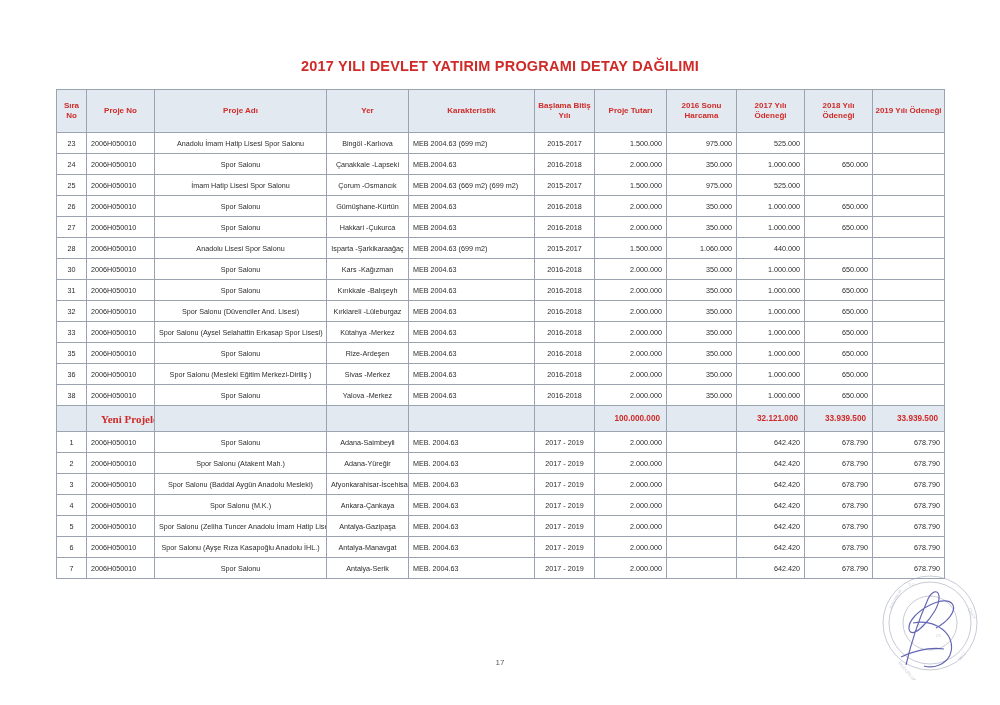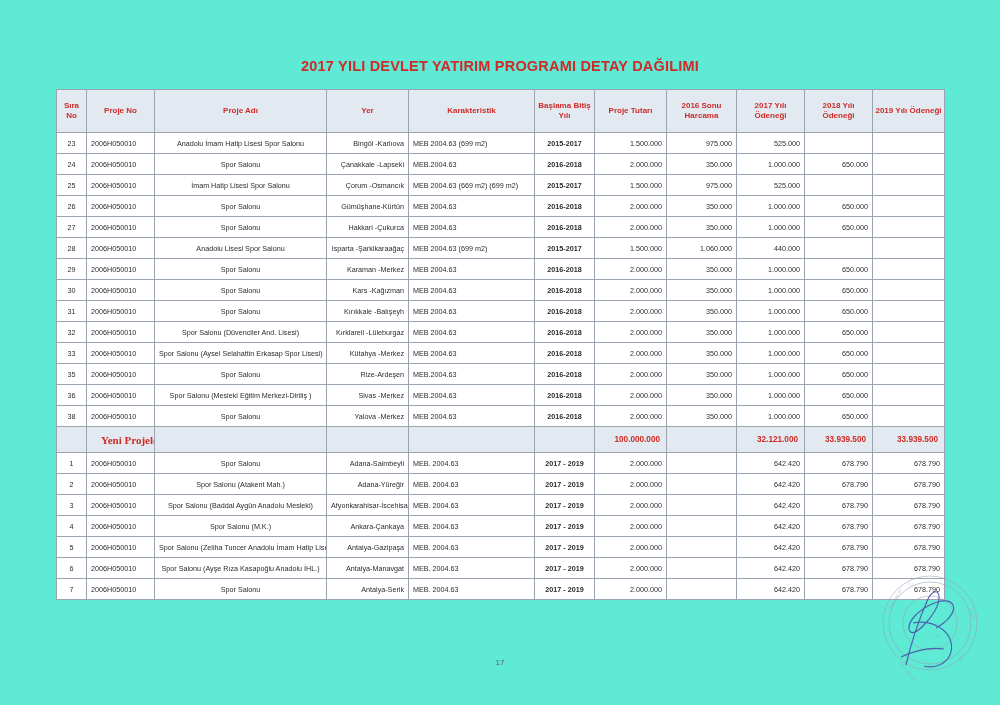--- a/index.html
+++ b/index.html
@@ -7,21 +7,21 @@
     padding: 0;
     background: #b4bcc6;
   }
   body {
     font-family: "Liberation Sans", sans-serif;
   }
   .page {
     position: relative;
     width: 1000px;
     height: 705px;
-    background: #5eead4;
+    background: #ffffff;
     overflow: hidden;
     box-sizing: border-box;
   }
   .doc-title {
     position: absolute;
     left: 0;
     right: 0;
     top: 58px;
     text-align: center;
     color: #cf2b28;
@@ -59,23 +59,23 @@
     font-size: 8px;
     text-align: center;
     height: 38px;
     line-height: 1.25;
     padding: 2px 2px;
     white-space: normal;
   }
   td.c-no { text-align: center; }
   td.c-pno { text-align: left; font-size: 7px; }
   td.c-ad { text-align: center; }
-  td.c-yer { text-align: right; margin-left: 40px; }
+  td.c-yer { text-align: center; margin-left: 40px; }
   td.c-kar { text-align: left; }
-  td.c-yil { text-align: center; font-weight: bold; }
+  td.c-yil { text-align: center; }
   td.c-num { text-align: right; padding-right: 6px; }
 
   
   tr.section-row td {
     background: #e3e9f0;
     height: 25px;
   }
   tr.section-row td.sec-label {
     color: #cf2b28;
     font-family: "Liberation Serif", serif;
@@ -223,33 +223,20 @@
             <td class="c-yer">Isparta -Şarkikaraağaç</td>
             <td class="c-kar">MEB 2004.63 (699 m2)</td>
             <td class="c-yil">2015-2017</td>
             <td class="c-num">1.500.000</td>
             <td class="c-num">1.060.000</td>
             <td class="c-num">440.000</td>
             <td class="c-num"></td>
             <td class="c-num"></td>
           </tr>
           <tr>
-            <td class="c-no">29</td>
-            <td class="c-pno">2006H050010</td>
-            <td class="c-ad">Spor Salonu</td>
-            <td class="c-yer">Karaman -Merkez</td>
-            <td class="c-kar">MEB 2004.63</td>
-            <td class="c-yil">2016-2018</td>
-            <td class="c-num">2.000.000</td>
-            <td class="c-num">350.000</td>
-            <td class="c-num">1.000.000</td>
-            <td class="c-num">650.000</td>
-            <td class="c-num"></td>
-          </tr>
-          <tr>
             <td class="c-no">30</td>
             <td class="c-pno">2006H050010</td>
             <td class="c-ad">Spor Salonu</td>
             <td class="c-yer">Kars -Kağızman</td>
             <td class="c-kar">MEB 2004.63</td>
             <td class="c-yil">2016-2018</td>
             <td class="c-num">2.000.000</td>
             <td class="c-num">350.000</td>
             <td class="c-num">1.000.000</td>
             <td class="c-num">650.000</td>

